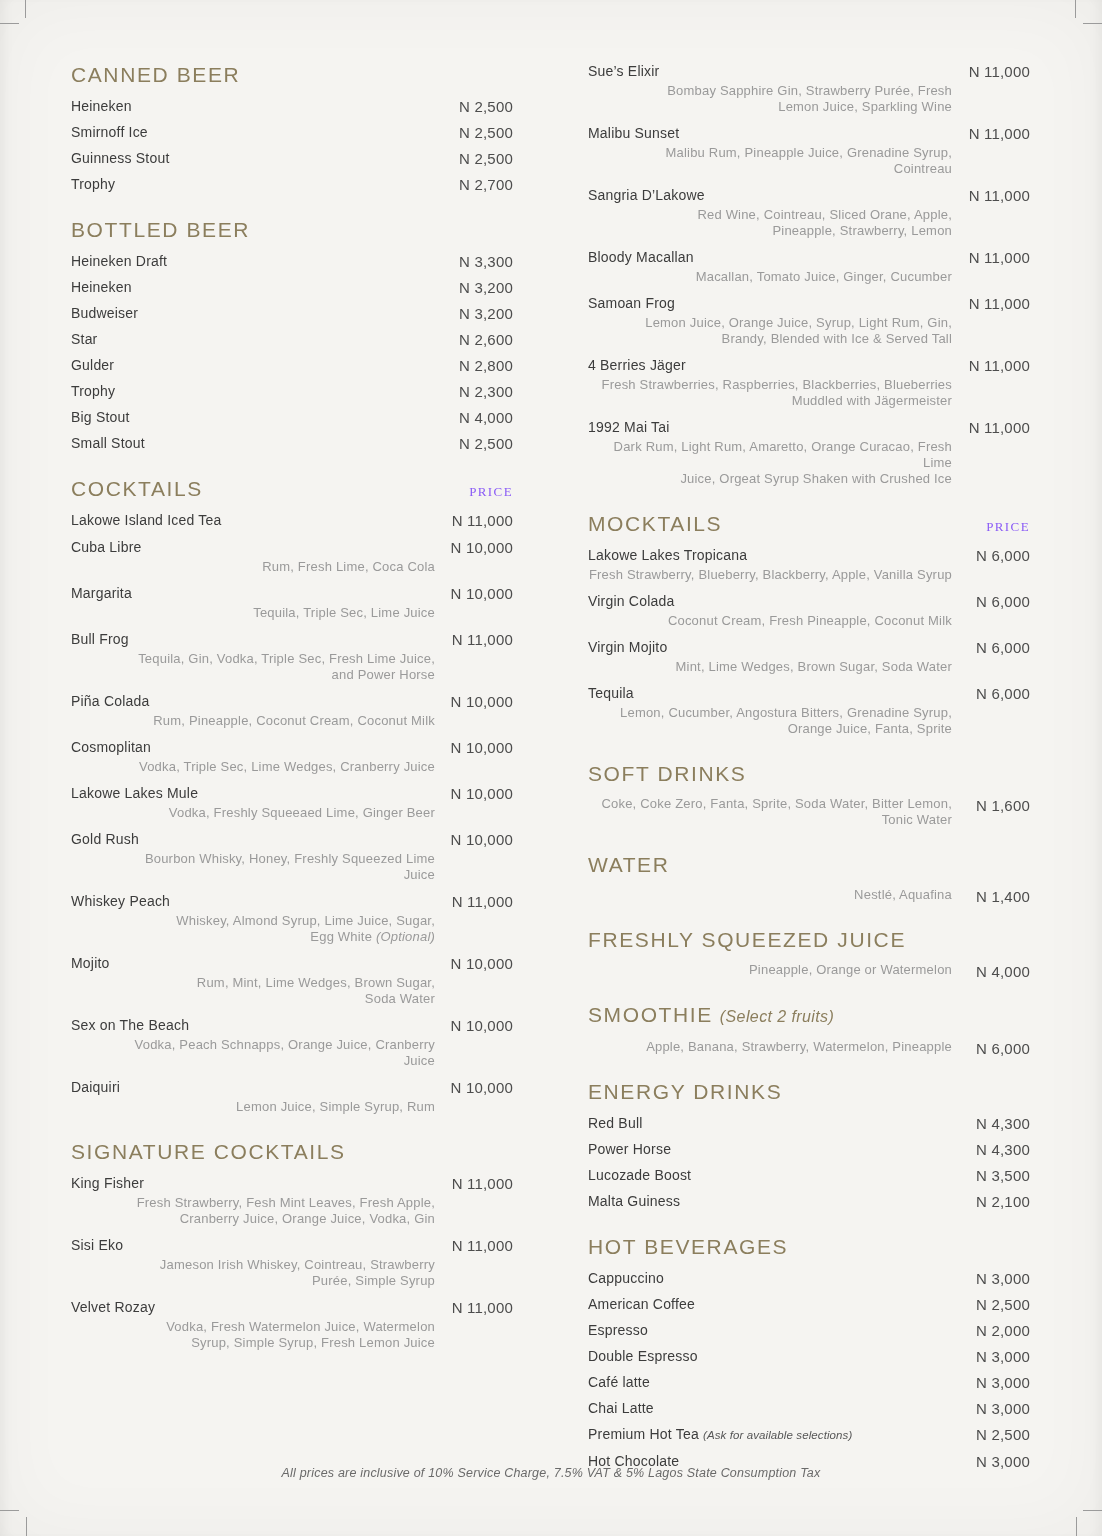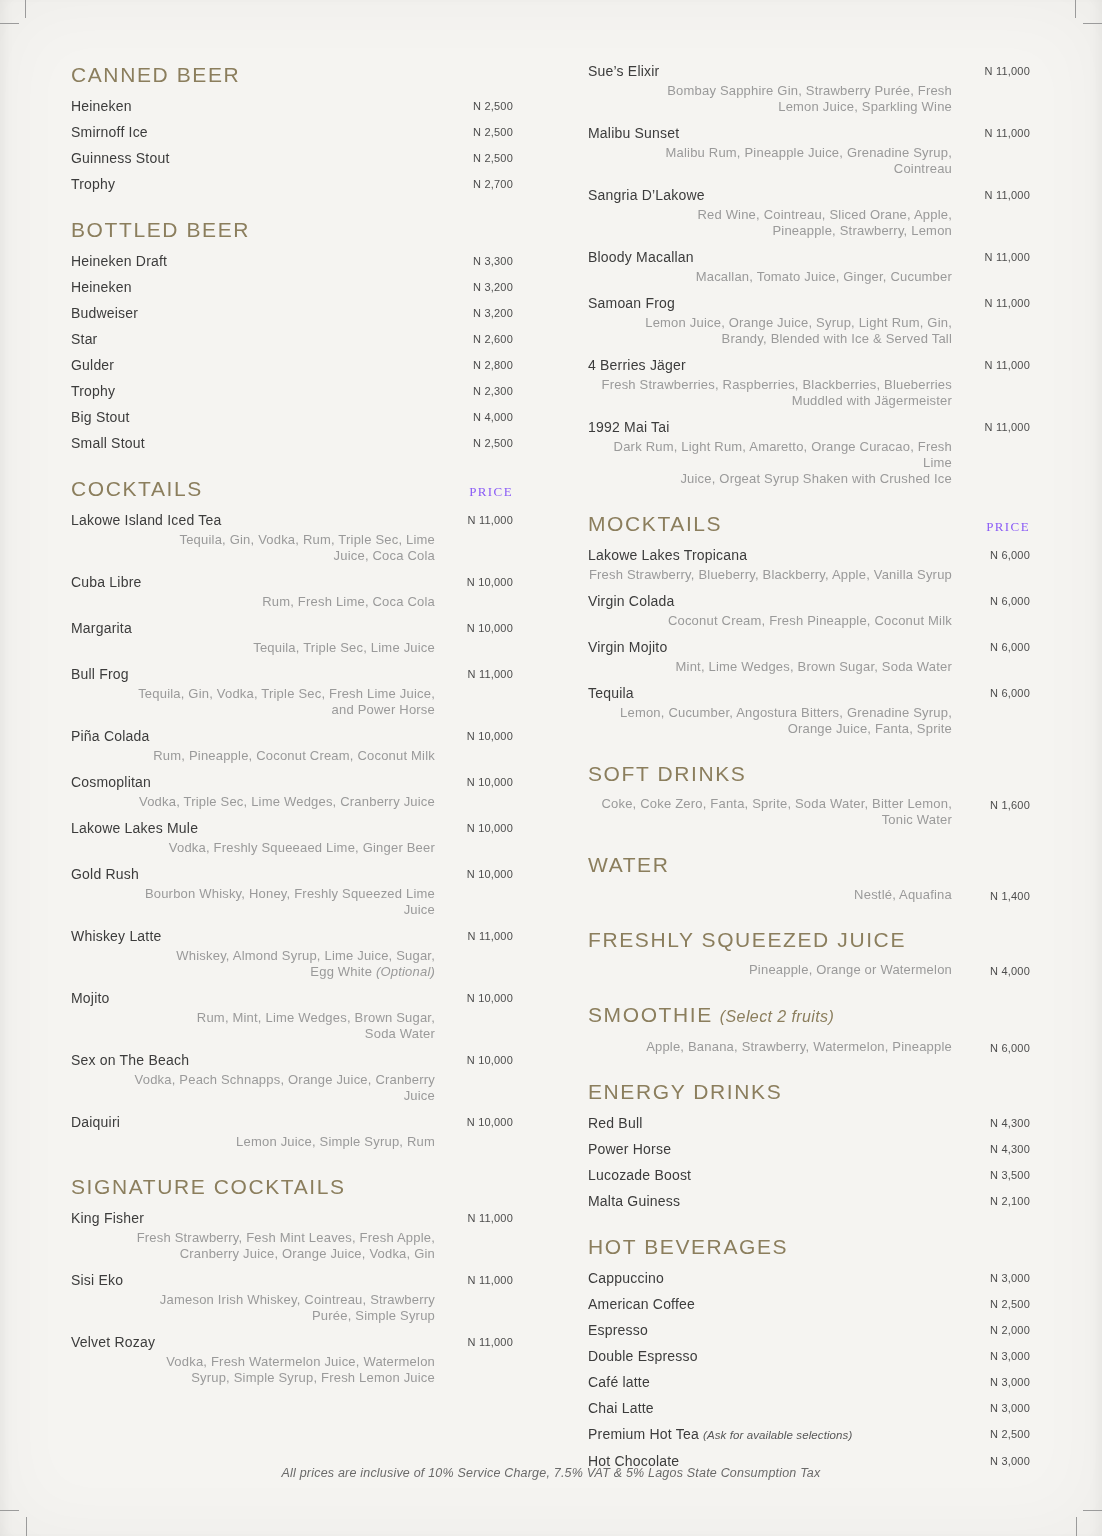--- a/index.html
+++ b/index.html
@@ -82,21 +82,21 @@
     white-space: pre-line;
     text-align: right;
   }
   .desc em { font-style: italic; color: #9a9a9a; }
 
   .price {
     position: absolute;
     top: 1px; right: -78px;
     width: 78px;
     text-align: right;
-    font-size: 11px;
+    font-size: 15px;
     line-height: 17px;
     color: #4d4d4d;
     letter-spacing: 0.2px;
     white-space: nowrap;
   }
   .item { margin-right: 78px; padding-right: 0; }
 
   .footer {
     position: absolute;
     left: 0; bottom: 56px;
@@ -226,22 +226,20 @@
         <section class="menu-section">
     <div class="section-head">
       <h2 class="section-title"><span>COCKTAILS</span></h2>
       <span class="price-label">PRICE</span>
     </div>
     <div class="items">
             <div class="item">
     <div class="item-head">
       <span class="name"><span>Lakowe Island Iced Tea</span></span>
     </div>
-    <div class="desc"><span>Tequila, Gin, Vodka, Rum, Triple Sec, Lime
-Juice, Coca Cola</span></div>
     <span class="price">N 11,000</span>
   </div>
             <div class="item">
     <div class="item-head">
       <span class="name"><span>Cuba Libre</span></span>
     </div>
     <div class="desc"><span>Rum, Fresh Lime, Coca Cola</span></div>
     <span class="price">N 10,000</span>
   </div>
             <div class="item">
@@ -283,21 +281,21 @@
             <div class="item">
     <div class="item-head">
       <span class="name"><span>Gold Rush</span></span>
     </div>
     <div class="desc"><span>Bourbon Whisky, Honey, Freshly Squeezed Lime
 Juice</span></div>
     <span class="price">N 10,000</span>
   </div>
             <div class="item">
     <div class="item-head">
-      <span class="name"><span>Whiskey Latte</span></span>
+      <span class="name"><span>Whiskey Peach</span></span>
     </div>
     <div class="desc"><span>Whiskey, Almond Syrup, Lime Juice, Sugar,
 Egg White </span><em>(Optional)</em></div>
     <span class="price">N 11,000</span>
   </div>
             <div class="item">
     <div class="item-head">
       <span class="name"><span>Mojito</span></span>
     </div>
     <div class="desc"><span>Rum, Mint, Lime Wedges, Brown Sugar,

